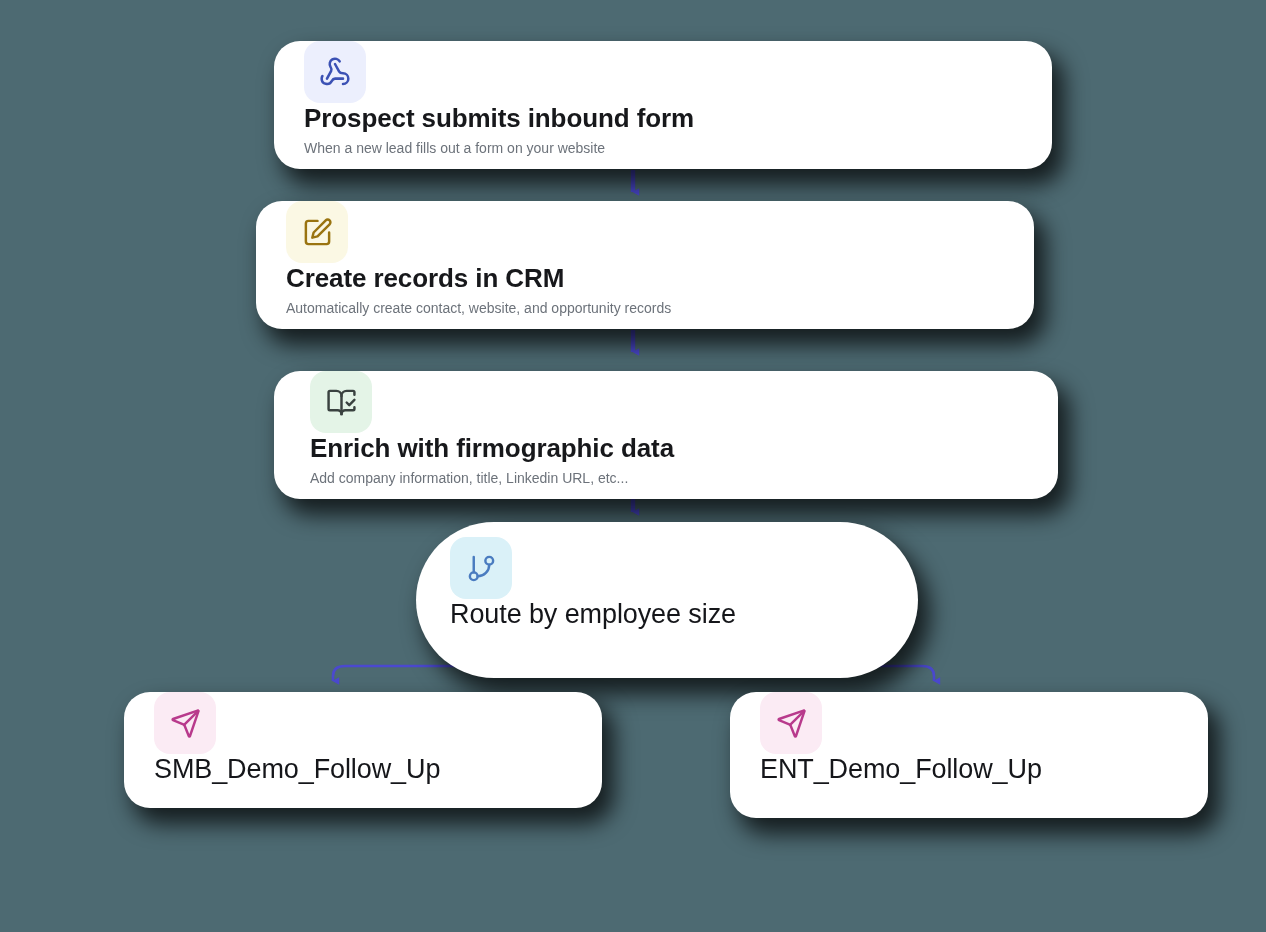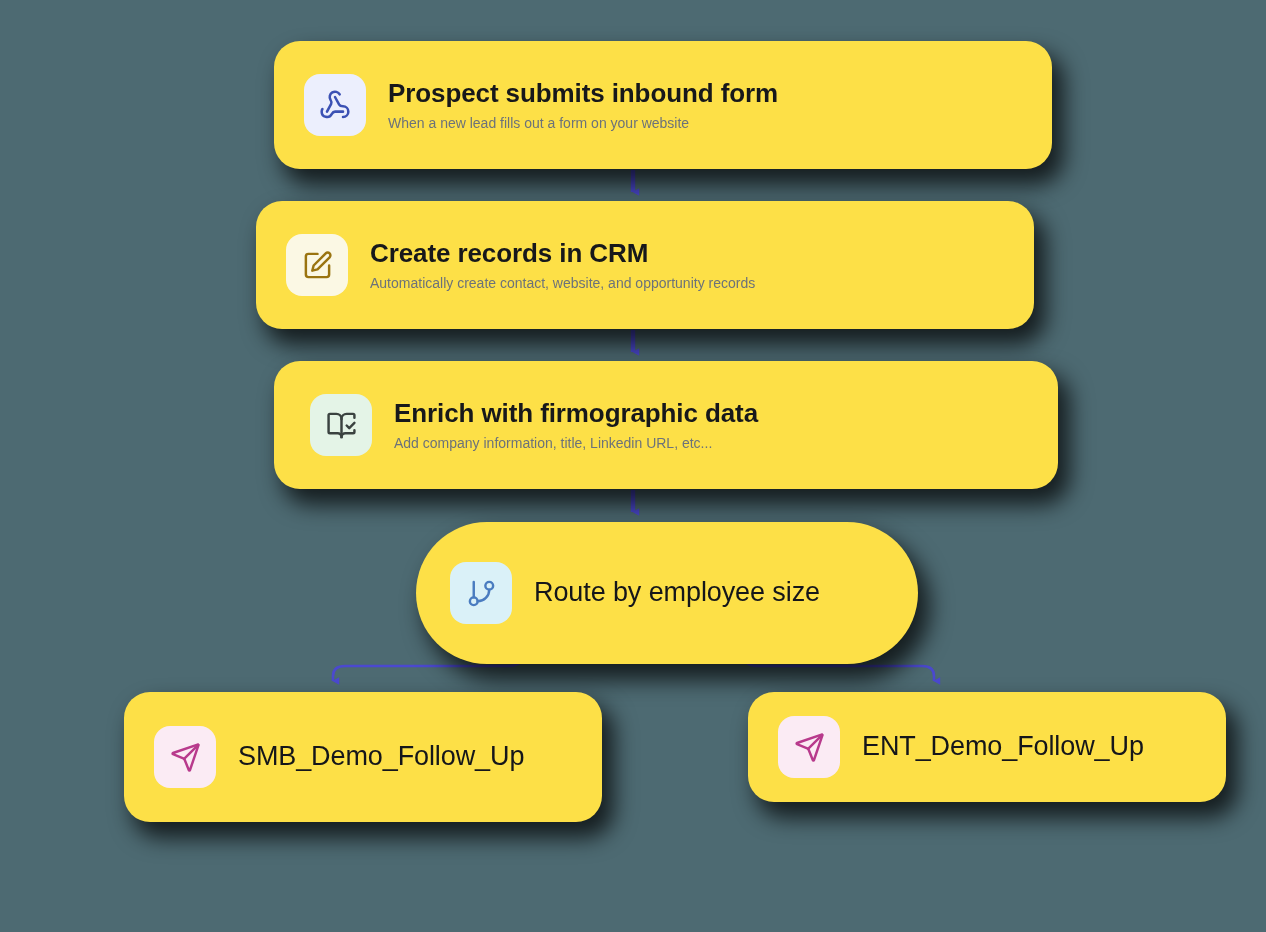--- a/index.html
+++ b/index.html
@@ -28,35 +28,35 @@
     top: 0;
     width: 1266px;
     height: 932px;
     z-index: 1;
     pointer-events: none;
   }
 
   
   .node {
     position: absolute;
-    background: #fde047;
+    background: #ffffff;
     box-shadow: 10px 14px 22px 2px rgba(0,0,0,0.72);
     display: flex;
-    align-items: center;
     z-index: 2;
+    flex-direction: column;
   }
 
   .node.step {
     border-radius: 26px;
     padding: 0 30px;
   }
 
   .node.pill {
     border-radius: 999px;
-    padding: 8px 34px;
+    padding: 15px 34px;
   }
 
   
   .icon-tile {
     width: 62px;
     height: 62px;
     min-width: 62px;
     border-radius: 16px;
     display: flex;
     align-items: center;
@@ -98,24 +98,24 @@
 
   .node.leaf .node-title {
     font-size: 27px;
     font-weight: 400;
     color: #15161a;
   }
 
   
   #node-trigger  { left: 274px; top: 41px;  width: 718px; height: 128px; }
   #node-crm      { left: 256px; top: 201px; width: 718px; height: 128px; }
-  #node-enrich   { left: 274px; top: 361px; width: 718px; height: 128px; padding-left: 36px; }
+  #node-enrich   { left: 274px; top: 371px; width: 718px; height: 128px; padding-left: 36px; }
   #node-route    { left: 416px; top: 522px; width: 434px; height: 126px; }
-  #node-smb      { left: 124px; top: 692px; width: 418px; height: 130px; }
-  #node-ent      { left: 730px; top: 692px; width: 418px; height: 110px; margin-left: 18px; }
+  #node-smb      { left: 124px; top: 692px; width: 418px; height: 116px; }
+  #node-ent      { left: 730px; top: 692px; width: 418px; height: 126px; }
 </style>
 </head>
 <body>
 
 <div id="canvas">
 
   <svg id="wires" viewBox="0 0 1266 932" width="1266" height="932">
     <defs>
       <marker id="arrowhead" markerWidth="9" markerHeight="9" refX="4.2" refY="7.6" orient="auto" markerUnits="userSpaceOnUse">
         <path d="M0.4 1.4 L8.0 1.4 L4.2 8.2 Z" fill="#4b49cf"></path>

